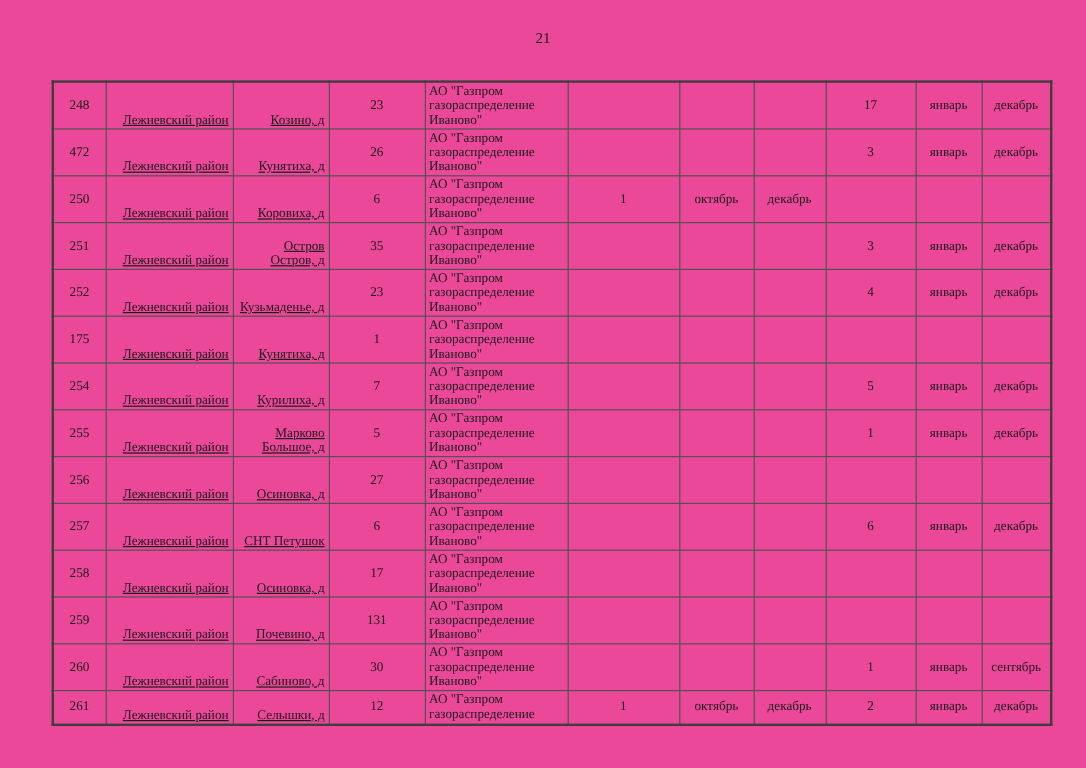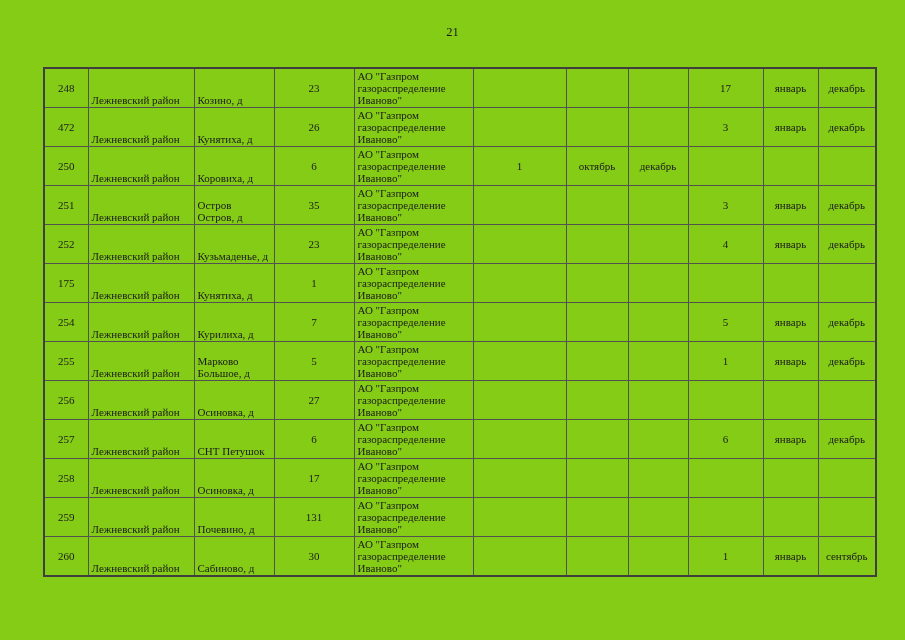--- a/index.html
+++ b/index.html
@@ -6,21 +6,21 @@
     margin: 0;
     padding: 0;
     background: #ffffff;
     font-family: "Liberation Serif", serif;
     color: #1b1b1b;
   }
   .page {
     position: relative;
     width: 905px;
     height: 640px;
-    background: #84cc16;
+    background: #ec4899;
     overflow: hidden;
   }
   .page-number {
     position: absolute;
     top: 25px;
     left: 0;
     width: 905px;
     text-align: center;
     font-size: 12.5px;
     color: #1b1b1b;
@@ -39,21 +39,21 @@
   table.schedule td {
     border: 1.5px solid #525252;
     padding: 1px 3px;
     overflow: hidden;
     word-wrap: break-word;
   }
   tr.data-row { height: 38px; }
   tr.data-row.short { height: 28px; }
 
   td.a-center { text-align: center; vertical-align: middle; }
-  td.a-bottom { text-align: left;   vertical-align: bottom; padding-bottom: 2px; }
+  td.a-bottom { text-align: right;   vertical-align: bottom; padding-bottom: 2px; text-decoration: underline; }
   td.a-top    { text-align: left;   vertical-align: top; padding-top: 1px; }
 </style>
 </head>
 <body>
 
 <div class="page">
 
   <div class="page-number">21</div>
 
   <table class="schedule">
@@ -233,16 +233,29 @@
           <td class="a-bottom">Сабиново, д</td>
           <td class="a-center">30</td>
           <td class="a-top">АО "Газпром газораспределение Иваново"</td>
           <td class="a-center"></td>
           <td class="a-center"></td>
           <td class="a-center"></td>
           <td class="a-center">1</td>
           <td class="a-center">январь</td>
           <td class="a-center">сентябрь</td>
         </tr>
+        <tr class="data-row short">
+          <td class="a-center">261</td>
+          <td class="a-bottom">Лежневский район</td>
+          <td class="a-bottom">Селышки, д</td>
+          <td class="a-center">12</td>
+          <td class="a-top">АО "Газпром газораспределение</td>
+          <td class="a-center">1</td>
+          <td class="a-center">октябрь</td>
+          <td class="a-center">декабрь</td>
+          <td class="a-center">2</td>
+          <td class="a-center">январь</td>
+          <td class="a-center">декабрь</td>
+        </tr>
       </tbody>
   </table>
 
 </div>
 
 </body></html>

